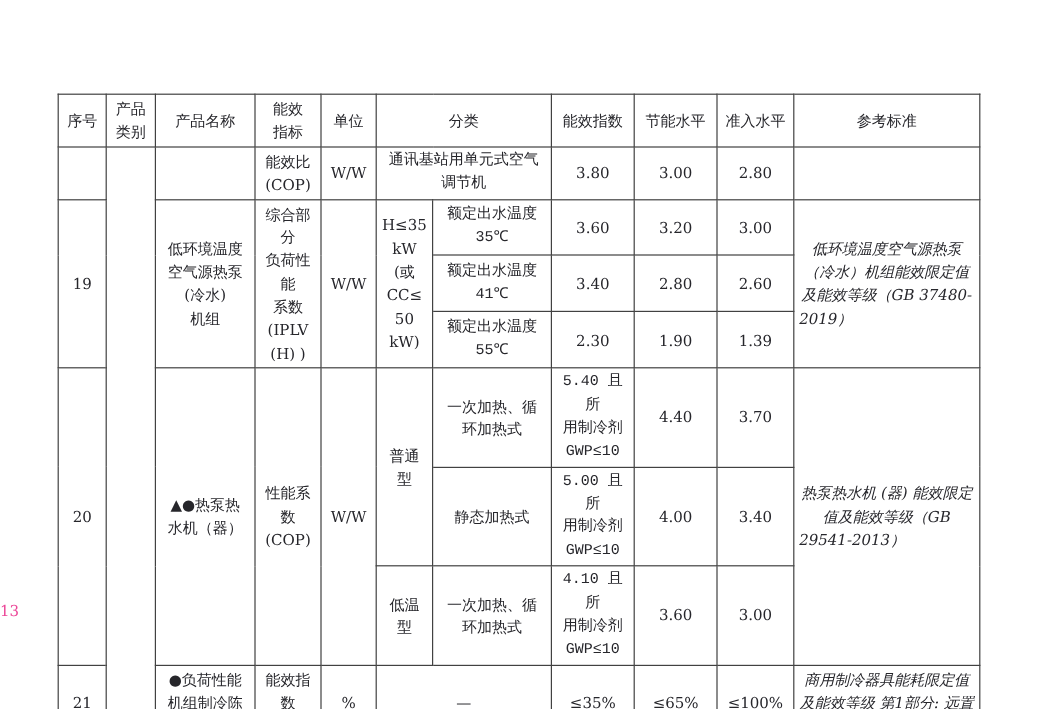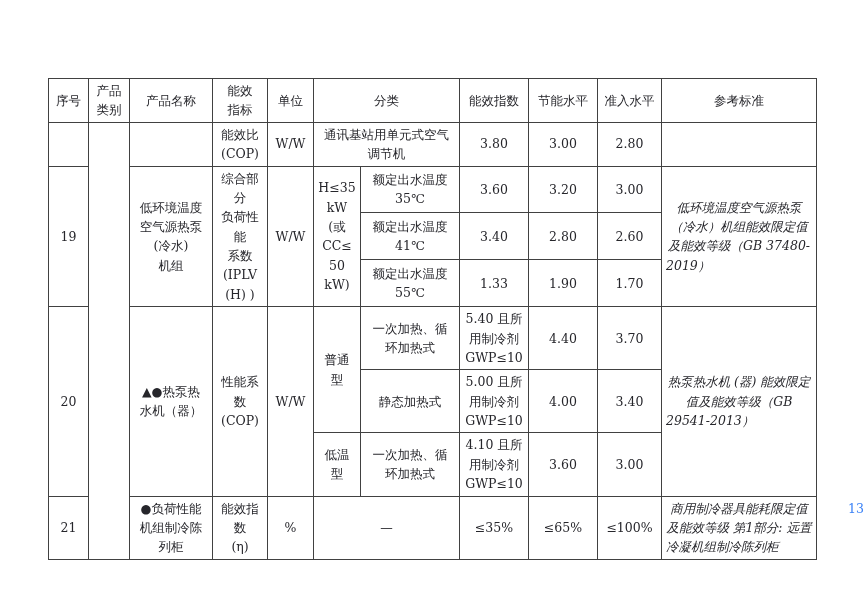--- a/index.html
+++ b/index.html
@@ -19,25 +19,25 @@
     font-weight:normal;
     font-size:12.5px;
     line-height:1.55;
     text-align:center;
     vertical-align:middle;
     padding:2px 4px;
     white-space:pre-line;
     overflow:hidden;
     word-break:break-word;
   }
-  td.al { text-align:left; }
+  td.al { text-align:left;font-family:Liberation Mono, monospace; }
   td.ref { text-align:justify; text-align-last:left; padding:2px 6px;font-style:italic; }
   .pageno {
     position:absolute; left:0; top:501px; width:864px;
-    text-align:right; font-size:12.5px; color:#3b82f6;
+    text-align:left; font-size:12.5px; color:#ec4899;
   }
 </style>
 </head>
 <body>
 
 <div class="sheet">
 
   <table class="spec">
     <colgroup>
       <col style="width:40px">
@@ -112,23 +112,23 @@
     <tr style="height:37px">
       <td class="al">额定出水温度
 41℃</td>
       <td>3.40</td>
       <td>2.80</td>
       <td>2.60</td>
     </tr>
     <tr style="height:37px">
       <td class="al">额定出水温度
 55℃</td>
-      <td>1.33</td>
+      <td>2.30</td>
       <td>1.90</td>
-      <td>1.70</td>
+      <td>1.39</td>
     </tr>
 
     <tr style="height:56px">
       <td rowspan="3">20</td>
       <td rowspan="3">▲●热泵热
 水机（器）</td>
       <td rowspan="3">性能系数
 (COP)</td>
       <td rowspan="3">W/W</td>
       <td rowspan="2">普通

